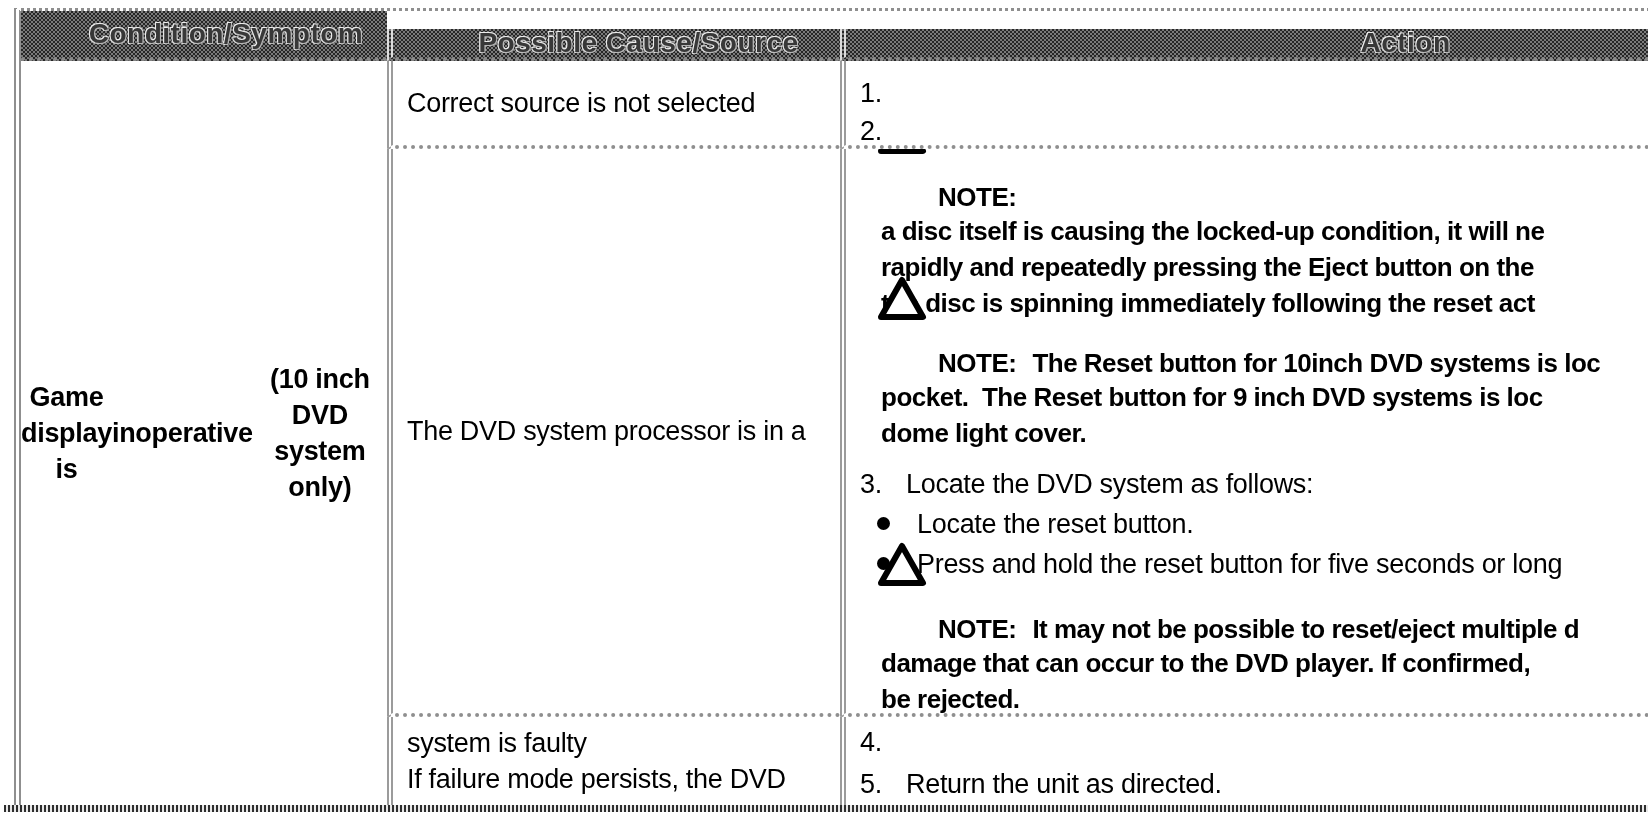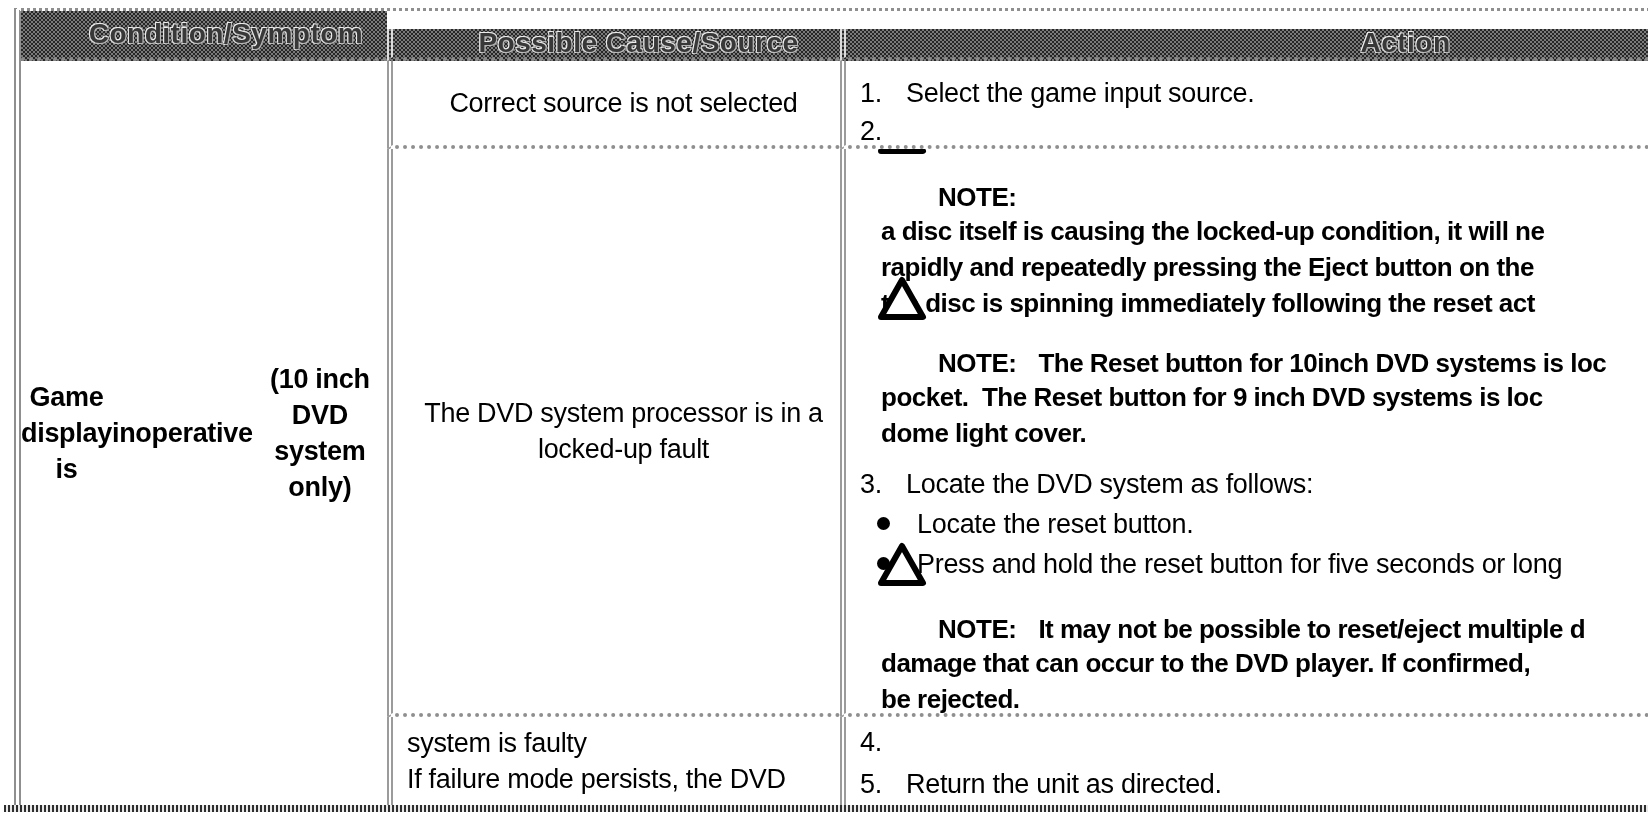--- a/index.html
+++ b/index.html
@@ -40,21 +40,21 @@
     align-items: center;
     justify-content: center;
     text-shadow: -1px -1px 0 #ededed, 1px 1px 0 #b5b5b5, 1px -1px 0 #d9d9d9, -1px 1px 0 #d9d9d9;
     border-bottom: 4px dotted #8a8a8a;
     overflow: hidden;
     padding-left: 44px;
   }
   .hdr-vdiv { border-left: 6px double #dcdcdc; margin-top: 18px; }
   
   .vdiv { border-left: 6px double #9b9b9b; }
-  .hline { border-bottom: 4px dotted #8f8f8f; align-items: center; }
+  .hline { border-bottom: 4px dotted #8f8f8f; }
   .cond-cell {
     grid-column: 1;
     grid-row: 2 / span 3;
     display: flex;
     flex-direction: row;
     justify-content: center;
     align-items: center;
     text-align: center;
     font-weight: bold;
     line-height: 36px;
@@ -79,21 +79,21 @@
   .bullet { display: flex; white-space: pre; line-height: 38px; padding-left: 17px; margin-top: 2px; }
   .dot { width: 13px; height: 13px; border-radius: 50%; background: #000; flex: none; margin: 12px 27px 0 0; }
   
   .note { font-weight: bold; font-size: 26px; letter-spacing: -0.5px; }
   .note1 { margin-top: 16px; }
   .note2 { margin-top: 20px; }
   .note3 { margin-top: 24px; }
   .note-l1 { display: flex; align-items: flex-end; white-space: pre; height: 38px; padding-left: 17px; }
   .tri { flex: none; width: 50px; margin-right: 11px; margin-bottom: -5px; }
   .tri svg { display: block; }
-  .note-label { margin-right: 22px; }
+  .note-label { margin-right: 16px; }
   .note-cont { white-space: pre; line-height: 36px; padding-left: 21px; }
   
   .bottom-band {
     position: absolute;
     left: -10px;
     top: 797px;
     width: 1652px;
     height: 7px;
     background: repeating-linear-gradient(90deg, #2e2e2e 0 2px, #e8e8e8 2px 4px);
   }
@@ -120,30 +120,28 @@
       <div>(10 inch DVD system only)</div>
     </div>
 
     <div class="cause-cell vdiv hline">
       <div>Correct source is not selected</div>
     </div>
 
     <div class="act-cell vdiv hline act-a">
       <div class="step">
         <span class="step-num">1.</span>
-        <span>Select the game input source.</span>
       </div>
       <div class="step">
         <span class="step-num">2.</span>
       </div>
     </div>
 
     <div class="cause-cell vdiv hline">
       <div>The DVD system processor is in a</div>
-      <div>locked-up fault</div>
     </div>
 
     <div class="act-cell vdiv hline act-b">
 
       <div class="note note1">
         <div class="note-l1">
           <span class="tri">
             <svg width="50" height="46" viewBox="0 0 50 46">
                 <path d="M25 4 L46 41 L4 41 Z" fill="#ffffff" stroke="#000000" stroke-width="6" stroke-linejoin="round"></path>
               </svg>

